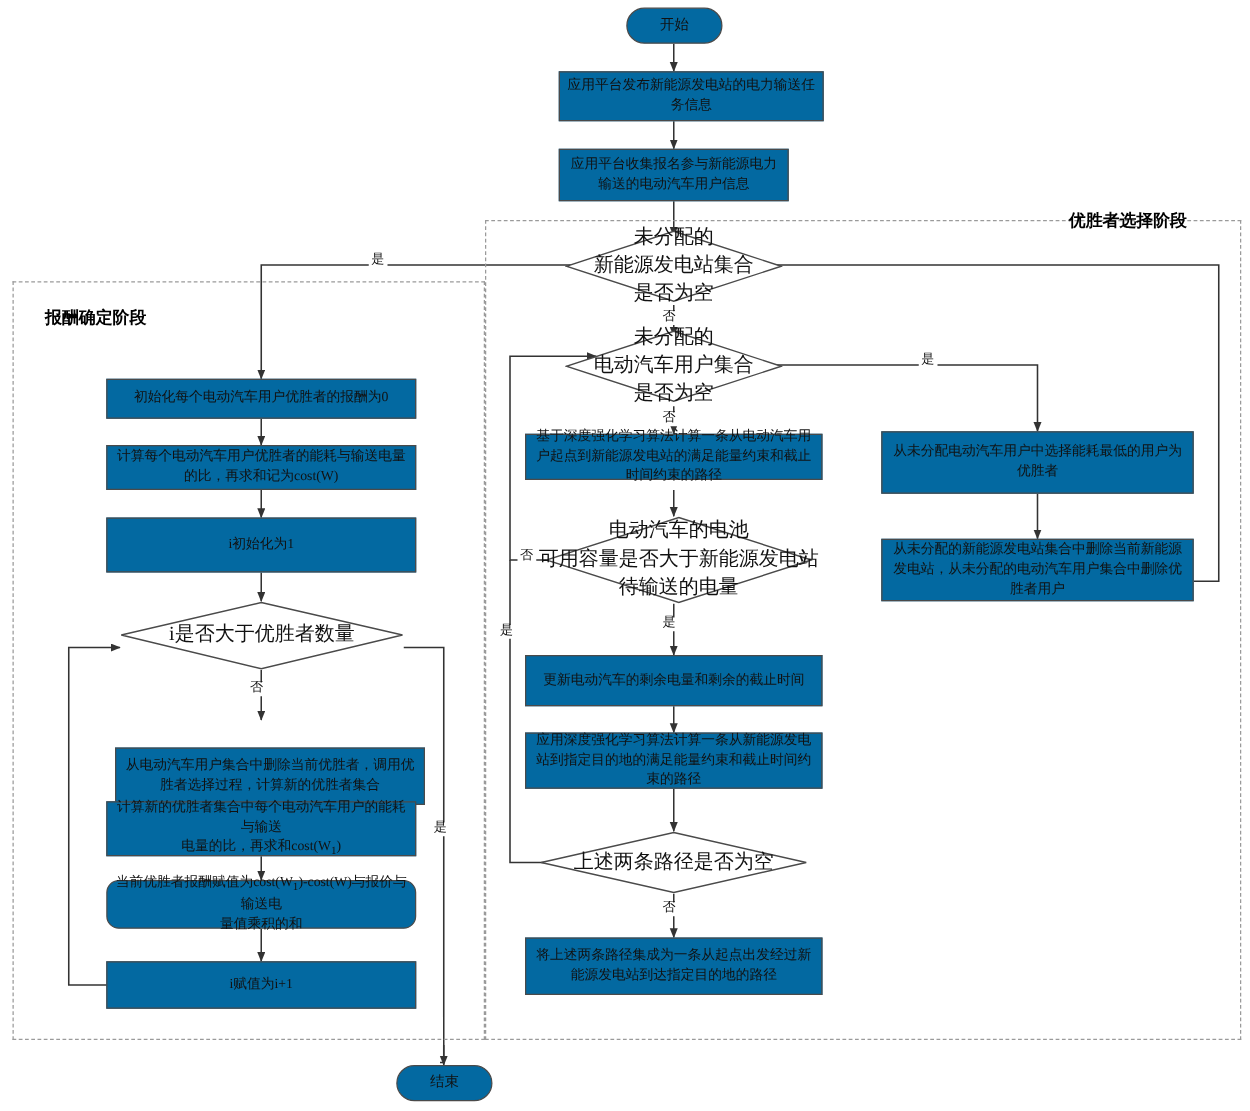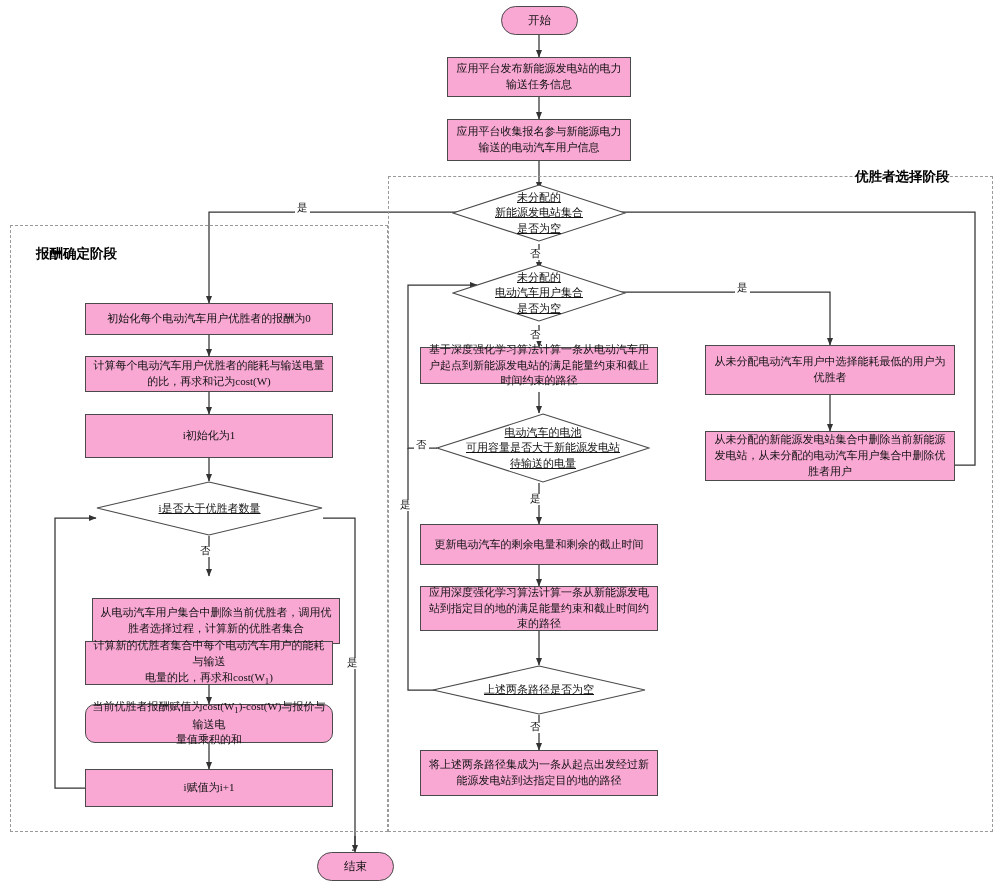--- a/index.html
+++ b/index.html
@@ -1,26 +1,26 @@
 <!DOCTYPE html>
 <html><head>
 <meta charset="utf-8">
 <style>
   html,body{margin:0;padding:0;background:#ffffff;}
   body{font-family:"Liberation Serif","DejaVu Serif",serif;}
   #canvas{position:relative;width:1000px;height:889px;background:#fff;overflow:hidden;}
   svg#wires{position:absolute;left:0;top:0;width:1000px;height:889px;}
 
   .node{position:absolute;box-sizing:border-box;display:flex;align-items:center;
-        justify-content:center;text-align:center;background:#f9a8d4;border:1px solid #4a4a4a;
+        justify-content:center;text-align:center;background:#0369a1;border:1px solid #4a4a4a;
         font-size:11px;line-height:1.45;color:#111;padding:2px 6px;}
   .terminal{border-radius:18px;font-size:11.5px;}
   .diamond-wrap{position:absolute;display:flex;align-items:center;justify-content:center;}
-  .diamond-txt{position:relative;z-index:2;text-align:center;font-size:11px;line-height:1.4;color:#111;
-               white-space:nowrap;text-decoration:underline;}
+  .diamond-txt{position:relative;z-index:2;text-align:center;font-size:16px;line-height:1.4;color:#111;
+               white-space:nowrap;}
   .phase{position:absolute;box-sizing:border-box;border:1px dashed #9a9a9a;background:transparent;}
   .phase-title{position:absolute;font-size:13.5px;font-weight:bold;color:#000;
                font-family:"Liberation Serif","DejaVu Serif",serif;}
   .elabel{position:absolute;font-size:10.5px;color:#111;background:#fff;padding:0 2px;line-height:1;}
   .sub{font-size:0.8em;vertical-align:sub;}
 </style>
 </head>
 <body>
 
 <div id="canvas">
@@ -83,21 +83,21 @@
   <div class="phase" style="left:10px;top:225px;width:378px;height:607px;"></div>
   <div class="phase-title" style="left:36px;top:245px;">报酬确定阶段</div>
 
   <div class="phase" style="left:388px;top:176px;width:605px;height:656px;"></div>
   <div class="phase-title" style="left:855px;top:168px;">优胜者选择阶段</div>
 
   <div class="node terminal" style="left:501px;top:6px;width:77px;height:29px;">开始</div>
 
   <div class="node terminal" style="left:317px;top:852px;width:77px;height:29px;">结束</div>
 
-  <div class="node" style="left:447px;top:57px;width:184px;height:40px;">应用平台发布新能源发电站的电力输送任务信息</div>
+  <div class="node" style="left:447px;top:57px;width:212px;height:40px;">应用平台发布新能源发电站的电力输送任务信息</div>
 
   <div class="node" style="left:447px;top:119px;width:184px;height:42px;">应用平台收集报名参与新能源电力输送的电动汽车用户信息</div>
 
   <div class="diamond-wrap" style="left:452px;top:184px;width:174px;height:58px;">
     <svg width="174" height="58" style="position:absolute;left:0;top:0;">
       <polygon points="87,1 173,29 87,57 1,29" fill="#fff" stroke="#4a4a4a" stroke-width="1.1"></polygon>
     </svg>
     <div class="diamond-txt">
       <span>未分配的</span><br>
       <span>新能源发电站集合</span><br>

